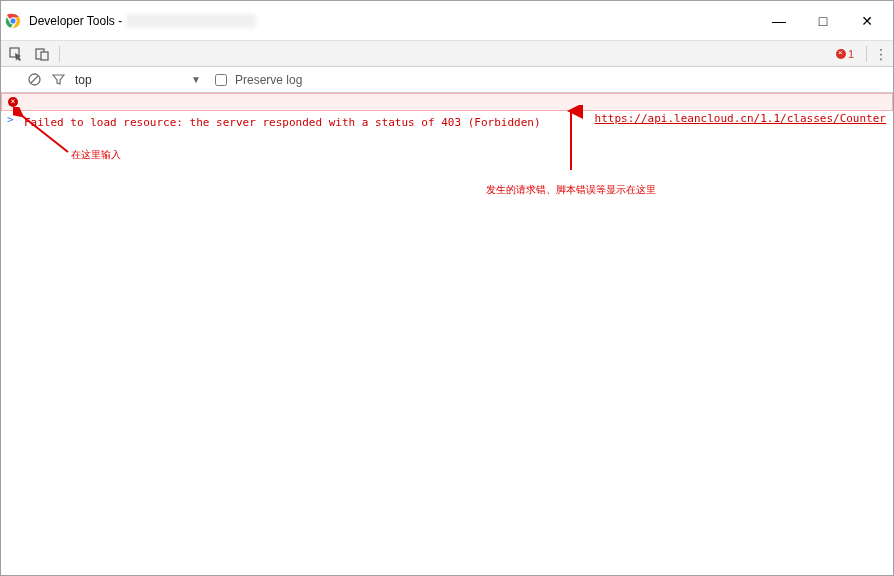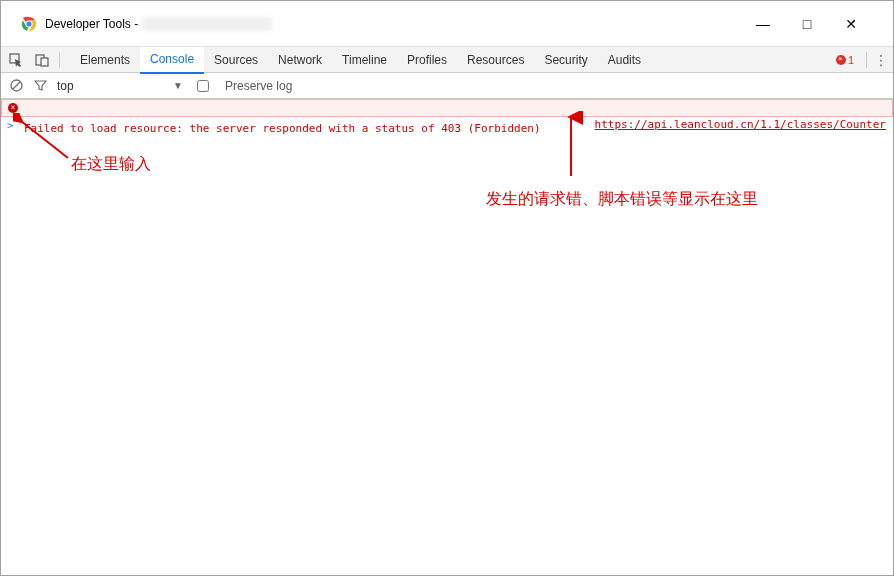--- a/index.html
+++ b/index.html
@@ -1,56 +1,56 @@
 <!DOCTYPE html>
 <html><head>
 <meta charset="utf-8">
 <style>
 * { margin: 0; padding: 0; box-sizing: border-box; }
 body { font-family: "Segoe UI", Arial, sans-serif; font-size: 12px; color: #333; background: #fff; width: 894px; height: 576px; border: 1px solid #a0a0a0; overflow: hidden; position: relative; }
 
 
-.titlebar { height: 46px; display: flex; align-items: center; padding: 0 20px; border-bottom: 1px solid #e0e0e0; background: #fff; }
+.titlebar { height: 40px; display: flex; align-items: center; padding: 0 4px; border-bottom: 1px solid #e0e0e0; background: #fff; }
 .titlebar .chrome-icon { width: 16px; height: 16px; margin-right: 8px; position: relative; }
 .titlebar .title { font-size: 12px; color: #000; }
 .titlebar .blur { display: inline-block; width: 130px; height: 14px; background: #f0f0f0; filter: blur(2px); vertical-align: middle; margin-left: 4px; border-radius: 2px;}
 .titlebar .winctrl { margin-left: auto; display: flex; }
 .titlebar .winctrl div { width: 44px; height: 30px; display: flex; align-items: center; justify-content: center; font-size: 14px; color: #000; }
 
 
 .tabbar { height: 26px; display: flex; align-items: center; border-bottom: 1px solid #ccc; background: #f3f3f3; padding: 0 2px; }
 .tabbar .tool-icon { width: 26px; height: 26px; display: flex; align-items: center; justify-content: center; color: #5a5a5a; }
 .tabbar .tabs { display: flex; align-items: stretch; height: 26px; margin-left: 6px; }
 .tabbar .tab { padding: 0 10px; display: flex; align-items: center; color: #333; cursor: default; font-size: 12px; }
 .tabbar .tab.active { color: #1a73e8; border-bottom: 2px solid #1a73e8; margin-bottom: -1px; background: #fff; }
 .tabbar .spacer { flex: 1; }
 .tabbar .err-count { color: #d93025; display: flex; align-items: center; font-size: 11px; margin-right: 8px;}
 .tabbar .err-count .dot { width: 10px; height: 10px; border-radius: 50%; background: #d93025; margin-right: 2px; position: relative;}
 .tabbar .err-count .dot::after { content:"×"; color:#fff; font-size:8px; position:absolute; left:2px; top:-1px;}
 .tabbar .menu-dots { width: 20px; text-align: center; color: #666; font-size: 14px; }
 
 
-.filterbar { height: 26px; display: flex; align-items: center; border-bottom: 1px solid #ccc; padding: 0 8px; gap: 10px; background: #fff;}
+.filterbar { height: 26px; display: flex; align-items: center; border-bottom: 1px solid #ccc; padding: 0 26px; gap: 10px; background: #fff;}
 .filterbar .icon { width: 14px; height: 14px; color: #6e6e6e; display:flex; align-items:center; justify-content:center;}
 .filterbar .ctx { display:flex; align-items:center; color:#333; font-size:12px; min-width:130px; justify-content:space-between; padding-right:4px;}
 .filterbar .ctx .chev { color:#666; font-size:10px;}
-.filterbar label { display: flex; align-items: center; gap: 16px; color: #5a5a5a; font-size: 12px;}
+.filterbar label { display: flex; align-items: center; gap: 8px; color: #5a5a5a; font-size: 12px;}
 .filterbar input[type=checkbox]{ width:12px; height:12px; }
 
 
 .console { position: relative; height: calc(576px - 30px - 26px - 26px); font-family: Menlo, Consolas, monospace; font-size: 11px; }
 .err-row { border: 1px solid #f6b0b0; background: #fff0f0; color: #c00; display: flex; align-items: center; height: 18px; padding: 0 6px; margin: 0; }
 .err-row .x-icon { width: 10px; height: 10px; border-radius: 50%; background: #c00; color: #fff; font-size: 8px; line-height: 10px; text-align: center; margin-right: 6px; flex-shrink:0;}
 .err-row .msg { white-space: nowrap; margin-top: 40px; }
 .err-row .src { margin-left: auto; color: #c00; text-decoration: underline; white-space: nowrap; margin-top: 32px; }
 .prompt-row { color: #367cf1; padding: 2px 6px; font-size: 11px; }
 
 
 .anno-arrow { position: absolute; }
-.anno-text { position: absolute; color: #d00; font-family: "Microsoft YaHei","SimSun",sans-serif; font-size: 16px; }
+.anno-text { position: absolute; color: #d00; font-family: "Microsoft YaHei","SimSun",sans-serif; font-size: 10px; }
 
 svg { display:block; }
 </style>
 </head>
 <body>
 
 <div class="titlebar">
   <span class="chrome-icon">
     <svg viewBox="0 0 16 16" width="16" height="16">
       <circle cx="8" cy="8" r="7" fill="#fff" stroke="#ccc" stroke-width="0.5"></circle>
@@ -77,31 +77,20 @@
         <path d="M6 6l6 3-2 1 2 3-1 1-3-2-1 2z" fill="#5a5a5a"></path>
       </svg>
   </div>
   <div class="tool-icon">
     <svg width="14" height="14" viewBox="0 0 14 14">
         <rect x="1" y="2" width="8" height="10" fill="none" stroke="#5a5a5a" stroke-width="1.2"></rect>
         <rect x="6" y="5" width="7" height="8" fill="#f3f3f3" stroke="#5a5a5a" stroke-width="1.2"></rect>
       </svg>
   </div>
   <div style="width:1px;height:16px;background:#ccc;margin:0 4px;"></div>
-  <div class="tabs" id="tabs-ct">
-      <div class="tab">Elements</div>
-      <div class="tab active">Console</div>
-      <div class="tab">Sources</div>
-      <div class="tab">Network</div>
-      <div class="tab">Timeline</div>
-      <div class="tab">Profiles</div>
-      <div class="tab">Resources</div>
-      <div class="tab">Security</div>
-      <div class="tab">Audits</div>
-    </div>
   <div class="spacer"></div>
   <div class="err-count">
     <span class="dot"></span>
     <span>1</span>
   </div>
   <div style="width:1px;height:16px;background:#ccc;margin:0 4px;"></div>
   <div class="menu-dots">⋮</div>
 </div>
 
 <div class="filterbar">

